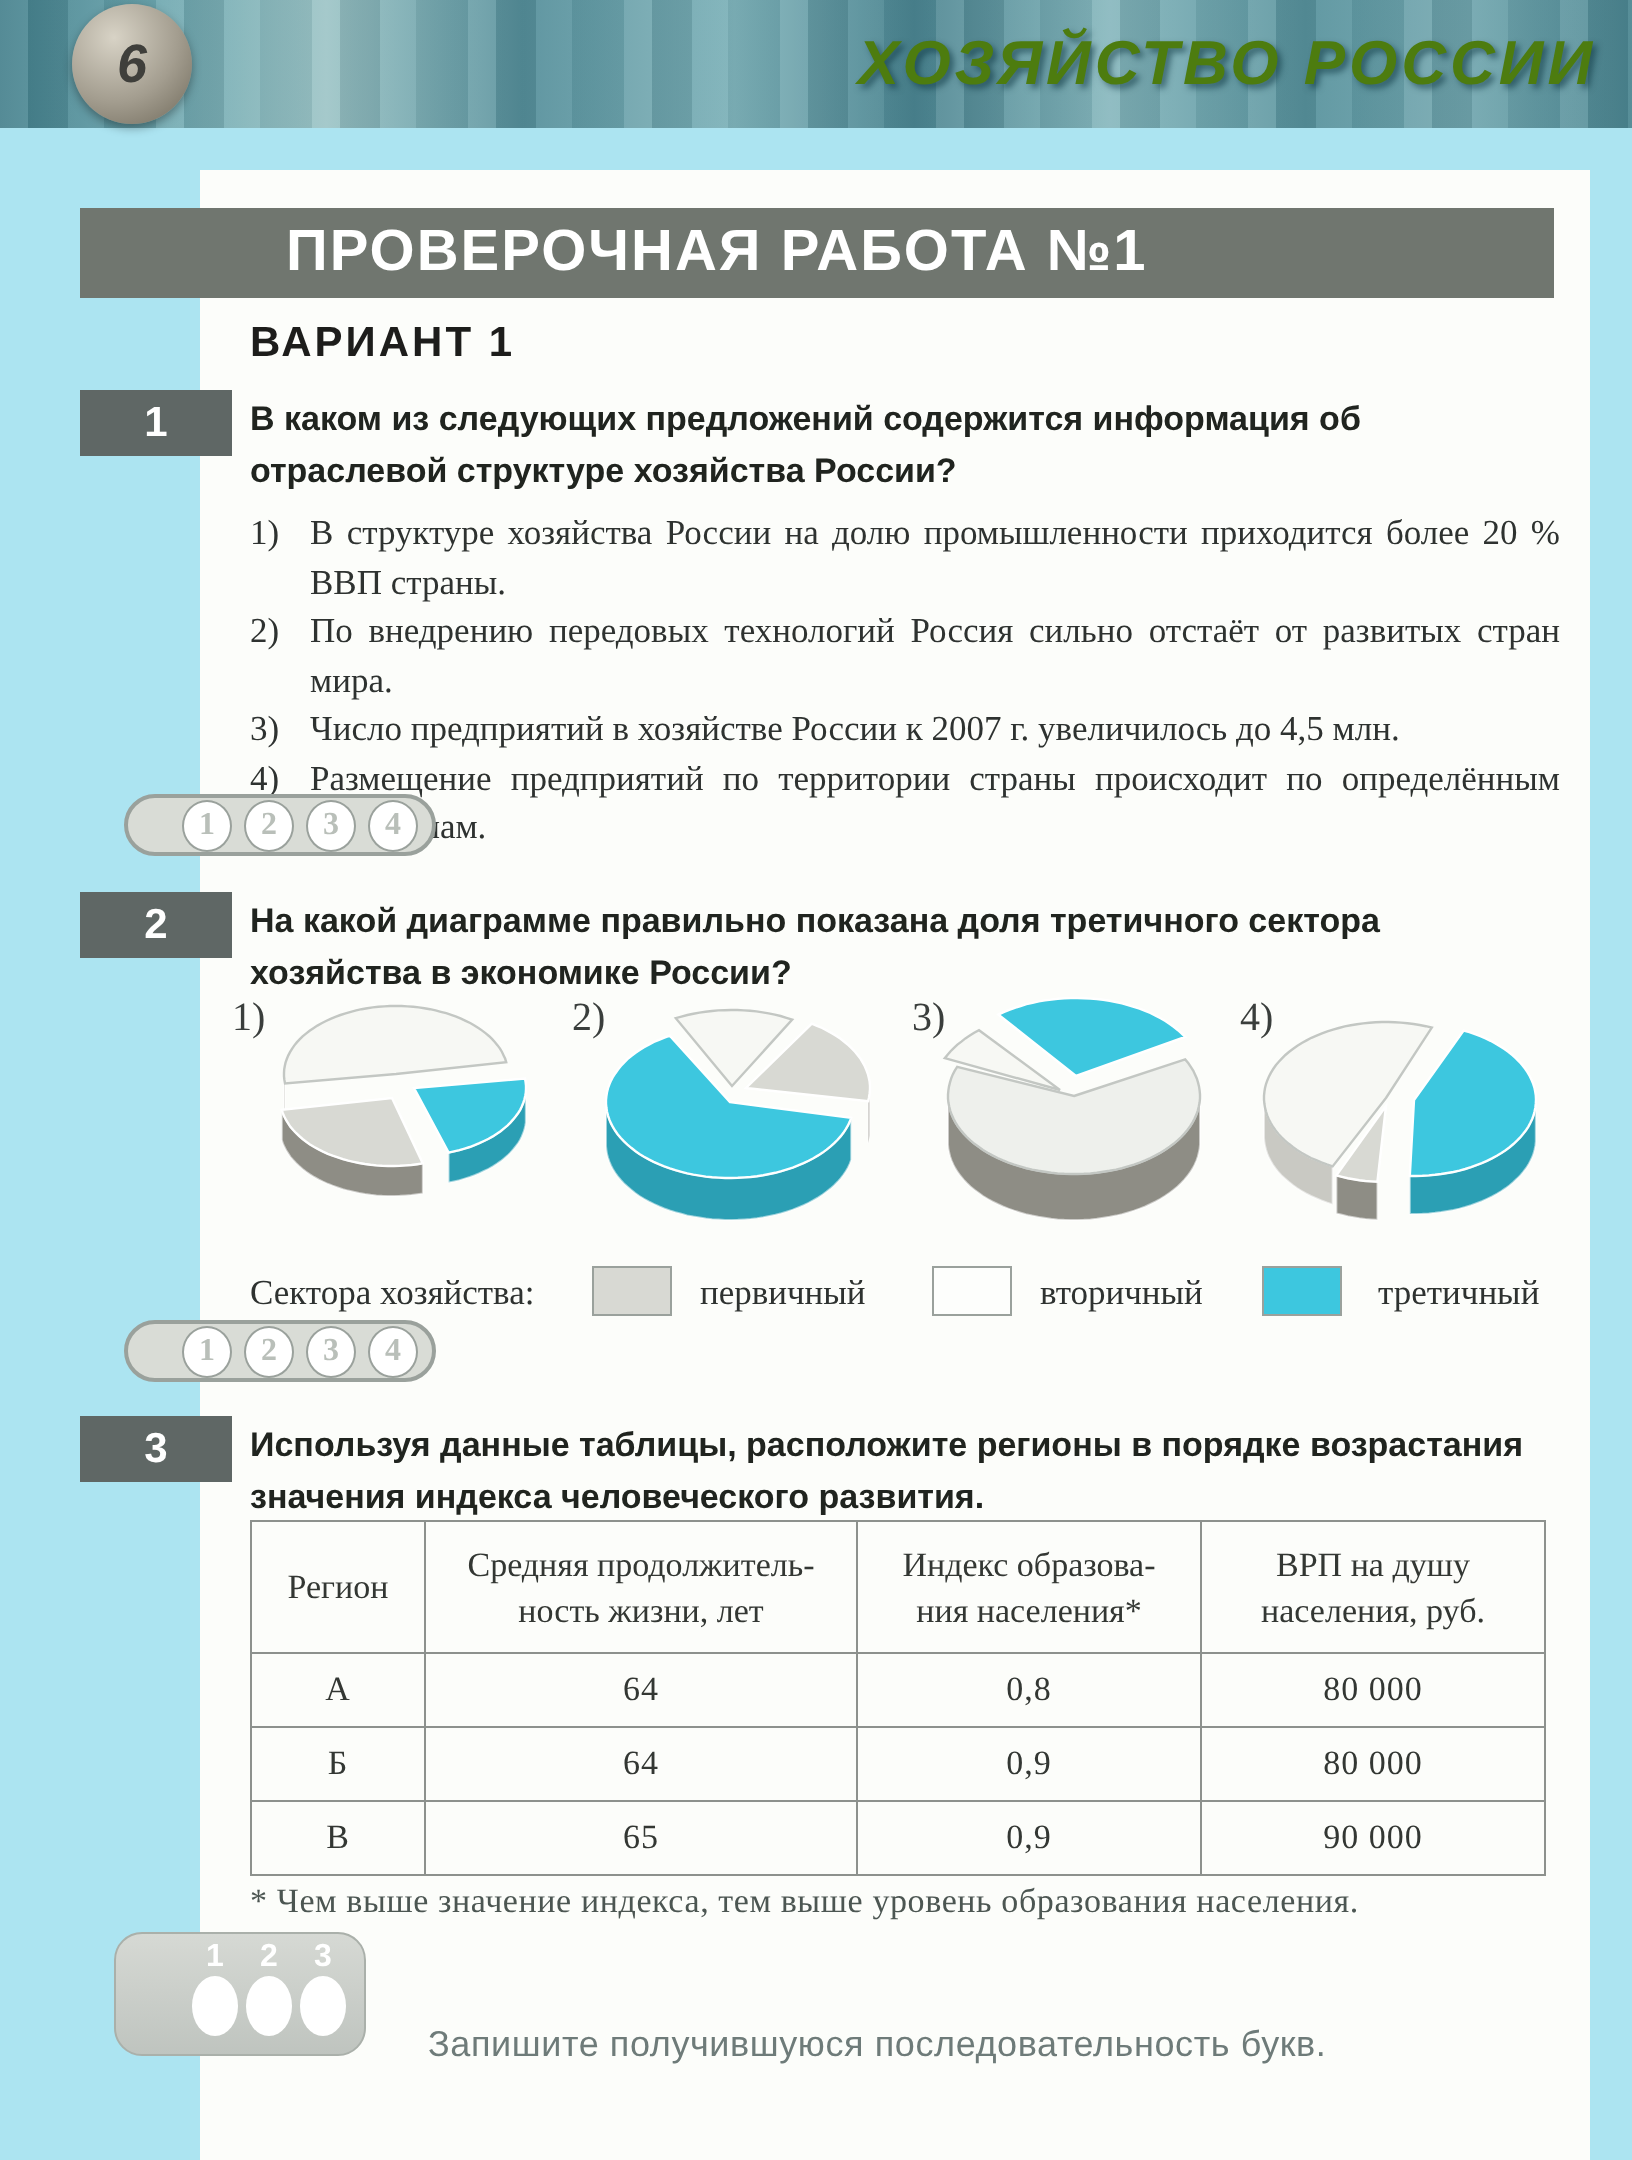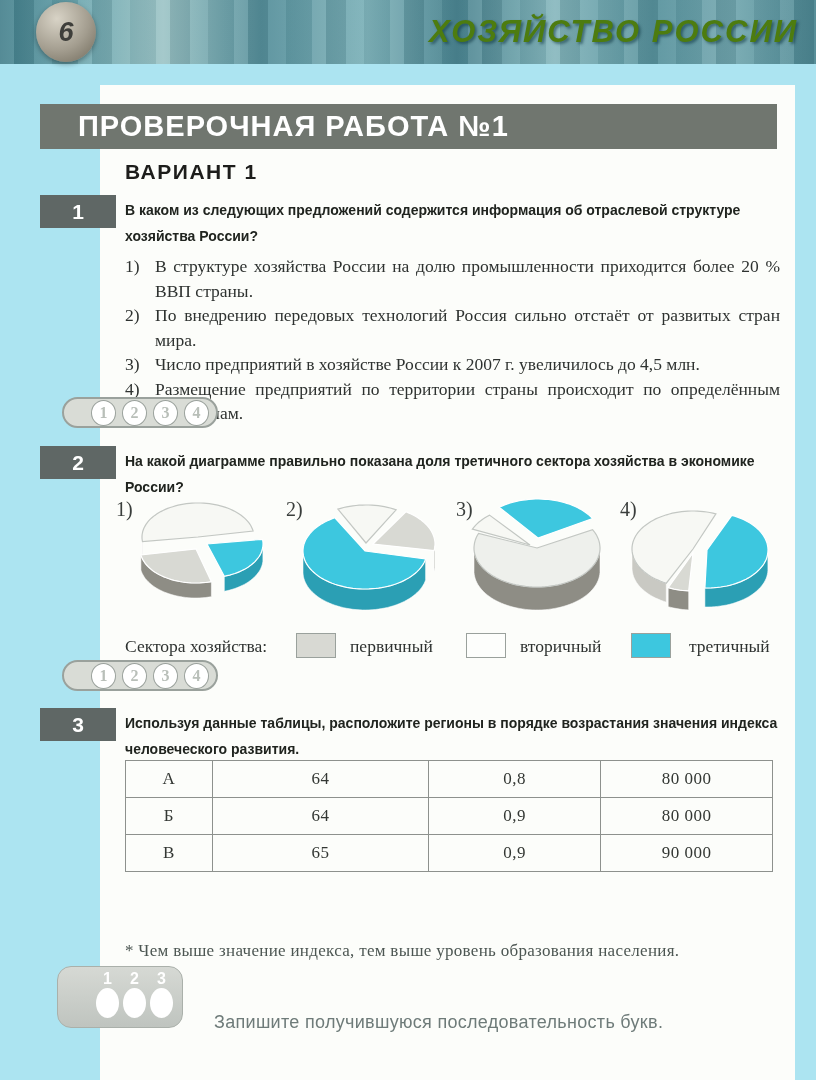--- a/index.html
+++ b/index.html
@@ -18,26 +18,26 @@
     display:flex;align-items:center;justify-content:center;box-shadow:0 2px 5px rgba(0,0,0,.35)}
   .ball span{font-size:27px;font-weight:800;color:#3f3f3b;font-style:italic}
   .chapter-title{position:absolute;right:18px;top:0;line-height:64px;color:#4d7c0f;font-size:31px;
     font-weight:800;font-style:italic;letter-spacing:2px;white-space:nowrap;
     text-shadow:2px 2px 3px rgba(8,48,58,.55)}
 
   .panel{position:absolute;left:100px;top:85px;width:695px;height:995px;background:#fcfdfa}
 
   .banner{position:absolute;left:40px;top:104px;width:737px;height:45px;background:#70766f;
     color:#fff;font-size:29px;font-weight:800;letter-spacing:1px;line-height:45px;
-    padding-left:38px;box-sizing:border-box;white-space:nowrap}
+    padding-left:103px;box-sizing:border-box;white-space:nowrap}
   .variant{position:absolute;left:125px;top:160px;font-size:21px;font-weight:800;color:#1d1d1b;letter-spacing:1.5px}
 
   .qbox{position:absolute;left:40px;width:76px;height:33px;background:#5f6765;color:#fff;
     font-size:21px;font-weight:800;text-align:center;line-height:33px}
-  .qtext{position:absolute;left:125px;width:653px;font-size:14px;font-weight:700;color:#20241f;line-height:26px}
+  .qtext{position:absolute;left:125px;width:653px;font-size:17px;font-weight:700;color:#20241f;line-height:26px}
 
   .options{position:absolute;left:125px;top:254px;width:655px;
     font-family:"Liberation Serif",serif;font-size:17.5px;color:#2e3230;line-height:24.5px}
   .option{display:flex}
   .onum{width:30px;flex:none}
   .otext{flex:1;text-align:justify}
 
   .pill{position:absolute;left:62px;width:156px;height:31px;border:2px solid #9aa19c;border-radius:16px;
     background:#d9dcd6;display:flex;align-items:center;justify-content:flex-end;gap:6px;
     padding-right:7px;box-sizing:border-box}
@@ -192,20 +192,29 @@
 <div class="qtext" style="top:710px">Используя данные таблицы, расположите регионы в порядке возрастания значения индекса человеческого развития.</div>
 
 <table class="qtable">
   <colgroup>
       <col style="width:87px">
       <col style="width:216px">
       <col style="width:172px">
       <col style="width:172px">
     </colgroup>
   <tbody>
+      <tr>
+    <th>Регион</th>
+    <th>Средняя продолжитель-
+ность жизни, лет</th>
+    <th>Индекс образова-
+ния населения*</th>
+    <th>ВРП на душу
+населения, руб.</th>
+  </tr>
   <tr>
     <td>А</td>
     <td>64</td>
     <td>0,8</td>
     <td>80 000</td>
   </tr>
   <tr>
     <td>Б</td>
     <td>64</td>
     <td>0,9</td>

